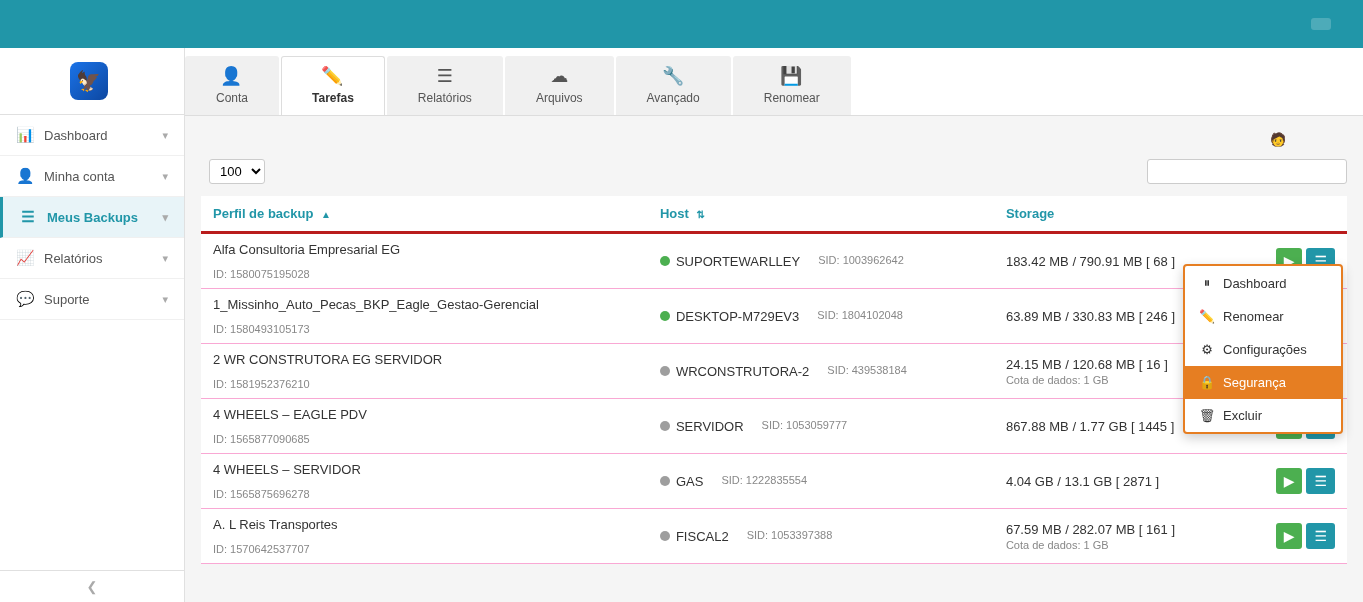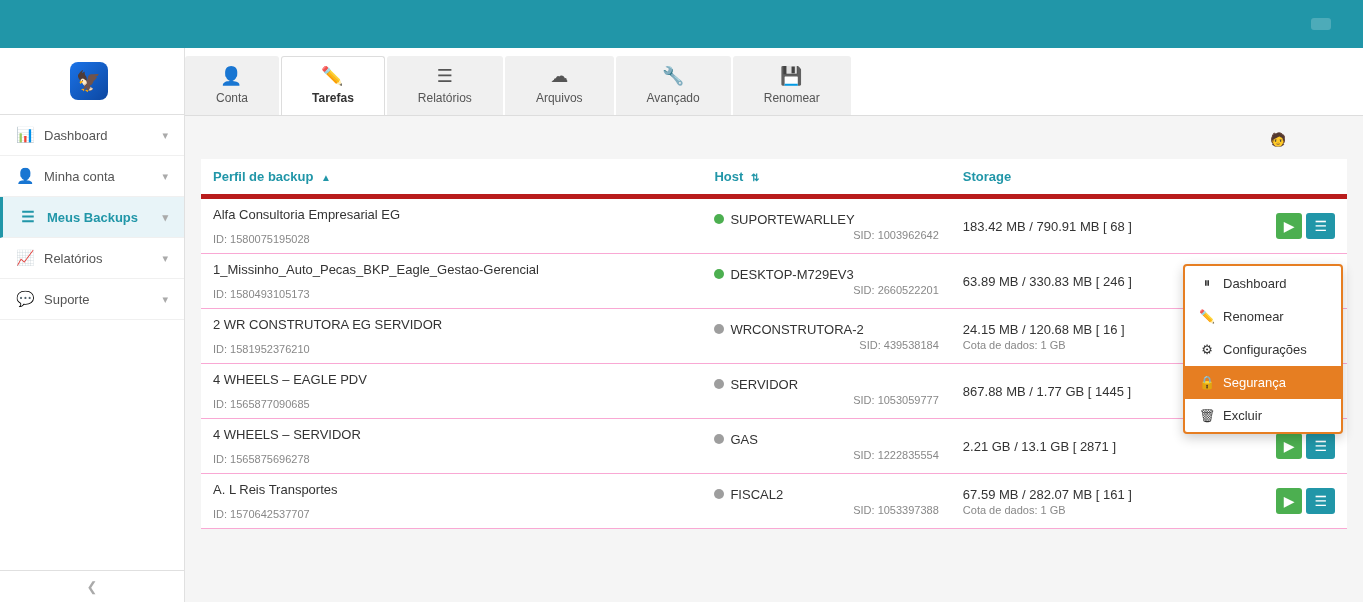--- a/index.html
+++ b/index.html
@@ -158,36 +158,36 @@
       border-radius: 3px;
       font-size: 13px;
       width: 200px;
     }
 
     
     .data-table { width: 100%; border-collapse: collapse; background: #fff; }
     .data-table th {
       padding: 10px 12px;
       text-align: left;
-      border-bottom: 5px solid #b91c1c;
+      border-bottom: 3px solid #b91c1c;
       color: #2196a8;
       font-weight: 600;
       cursor: pointer;
     }
     .data-table th:last-child { text-align: right; }
     .data-table td {
       padding: 8px 12px;
       border-bottom: 1px solid #f9a8d4;
       vertical-align: middle;
     }
 
     .profile-name { font-weight: 500; color: #333; }
     .profile-id { color: #888; font-size: 11px; margin-top: 11px; }
 
-    .host-cell { display: flex; flex-direction: column; gap: 2px; }
+    .host-cell { display: flex; flex-direction: row; gap: 2px; }
     .host-name { display: flex; align-items: center; gap: 6px; }
     .status-dot { width: 10px; height: 10px; border-radius: 50%; display: inline-block; flex-shrink: 0; }
     .status-dot.green { background: #4caf50; }
     .status-dot.gray { background: #9e9e9e; }
     .host-sid { color: #888; font-size: 11px; margin-left: 16px; text-align: right; }
     .quota { color: #888; font-size: 11px; margin-top: 2px; }
 
     .action-cell { display: flex; justify-content: flex-end; gap: 4px; }
     .btn-action {
       padding: 5px 8px;
@@ -329,20 +329,35 @@
     <div class="content">
 
       <div class="backup-header">
         <div></div>
         <div class="backup-name">
           <span>🧑</span>
           <span class="backup-name-value"></span>
         </div>
       </div>
 
+      <div class="toolbar">
+        <div class="toolbar-left">
+          <span class="show-label"></span>
+          <select class="per-page-select">
+            <option>100</option>
+            <option>50</option>
+            <option>25</option>
+          </select>
+          <span class="results-label"></span>
+        </div>
+        <div class="toolbar-right">
+          <span class="search-label"></span>
+          <input class="search-input" type="text" style="">
+        </div>
+      </div>
 
       <table class="data-table">
         <thead>
           <tr>
             <th>
               <span>Perfil de backup</span>
               <span class="sort-arrow">▲</span>
             </th>
             <th>
               <span>Host</span>
@@ -382,21 +397,21 @@
     <td>
       <div class="profile-name">1_Missinho_Auto_Pecas_BKP_Eagle_Gestao-Gerencial</div>
       <div class="profile-id">ID: 1580493105173</div>
     </td>
     <td>
       <div class="host-cell">
         <div class="host-name">
           <span class="status-dot green"></span>
           <span>DESKTOP-M729EV3</span>
         </div>
-        <div class="host-sid">SID: 2660522201</div>
+        <div class="host-sid">SID: 1804102048</div>
       </div>
     </td>
     <td>
       <div>63.89 MB / 330.83 MB [ 246 ]</div>
 
     </td>
     <td>
       <div class="action-cell">
         <button class="btn-action btn-play">▶</button>
         <button class="btn-action btn-menu">☰</button>
@@ -461,21 +476,21 @@
     <td>
       <div class="host-cell">
         <div class="host-name">
           <span class="status-dot gray"></span>
           <span>GAS</span>
         </div>
         <div class="host-sid">SID: 1222835554</div>
       </div>
     </td>
     <td>
-      <div>2.21 GB / 13.1 GB [ 2871 ]</div>
+      <div>4.04 GB / 13.1 GB [ 2871 ]</div>
 
     </td>
     <td>
       <div class="action-cell">
         <button class="btn-action btn-play">▶</button>
         <button class="btn-action btn-menu">☰</button>
       </div>
     </td>
   </tr>
             <tr>

